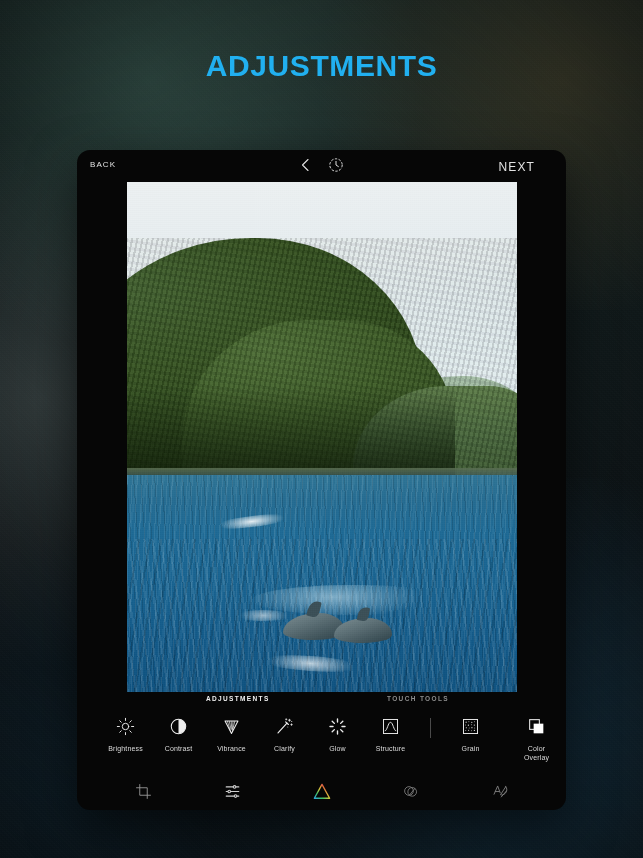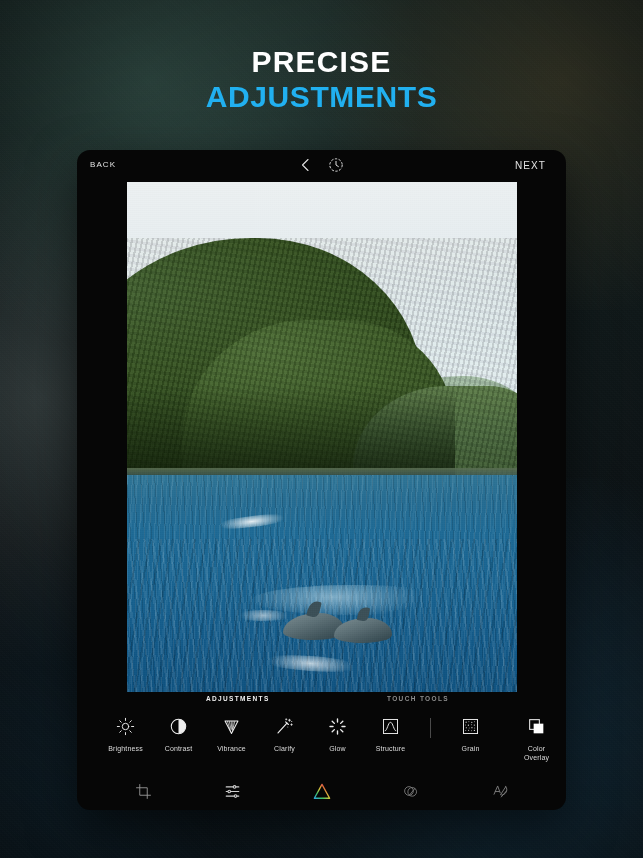--- a/index.html
+++ b/index.html
@@ -71,22 +71,22 @@
     box-shadow:0 18px 48px rgba(0,0,0,.55);
   }
 
   
   .topbar { position:relative; height:32px; }
   .topbar .back {
     position:absolute; left:13px; top:10px;
     font-size:8px; letter-spacing:1.1px; color:#e2e2e2;
   }
   .topbar .next {
-    position:absolute; right:20px; top:10px;
-    font-size:10px; letter-spacing:1.1px; color:#e2e2e2;
+    position:absolute; right:31px; top:10px;
+    font-size:12px; letter-spacing:1.1px; color:#e2e2e2;
   }
   .topbar .center {
     position:absolute; left:0; right:0; top:7px;
     display:flex; justify-content:center; align-items:center; gap:17px;
   }
   .ic { display:block; }
 
   
   #photo {
     position:absolute; left:50px; top:32px; width:390px; height:510px;
@@ -249,21 +249,20 @@
   <div class="bg-glow-tl"></div>
   <div class="bg-glow-tr"></div>
   <div class="bg-glow-l"></div>
   <div class="bg-glow-br"></div>
   <div class="bg-glow-bl"></div>
   <div class="bg-vignette"></div>
   <div class="bg-noise"></div>
 </div>
 
 <div id="headline">
-  <span class="l1">PRECISE</span>
   <span class="l2">ADJUSTMENTS</span>
 </div>
 
 <div id="device">
 
   <div class="topbar">
     <div class="back">BACK</div>
     <div class="next">NEXT</div>
     <div class="center">
       <span class="ic">

